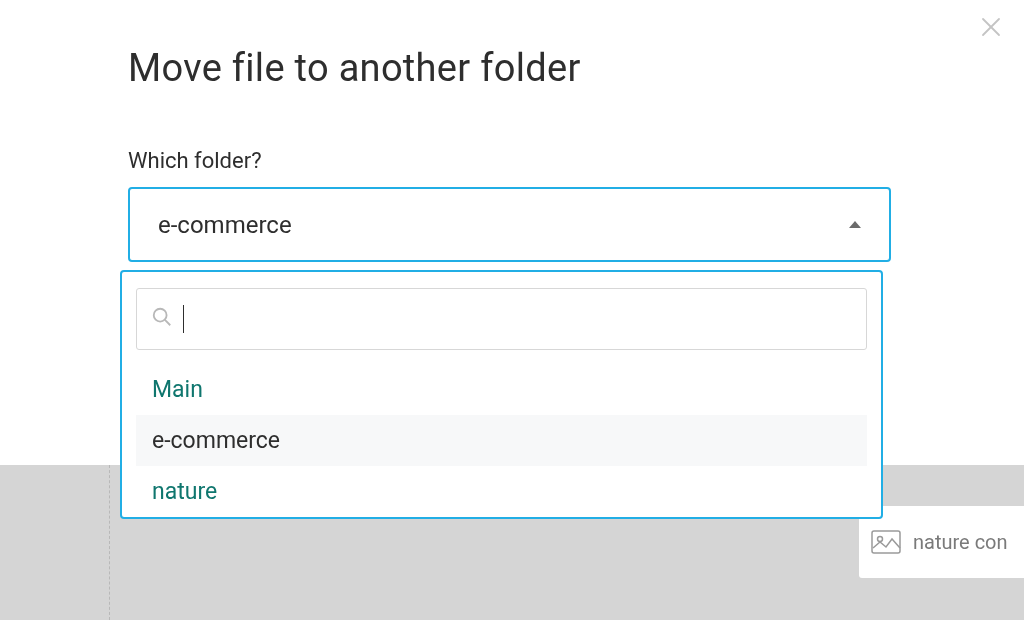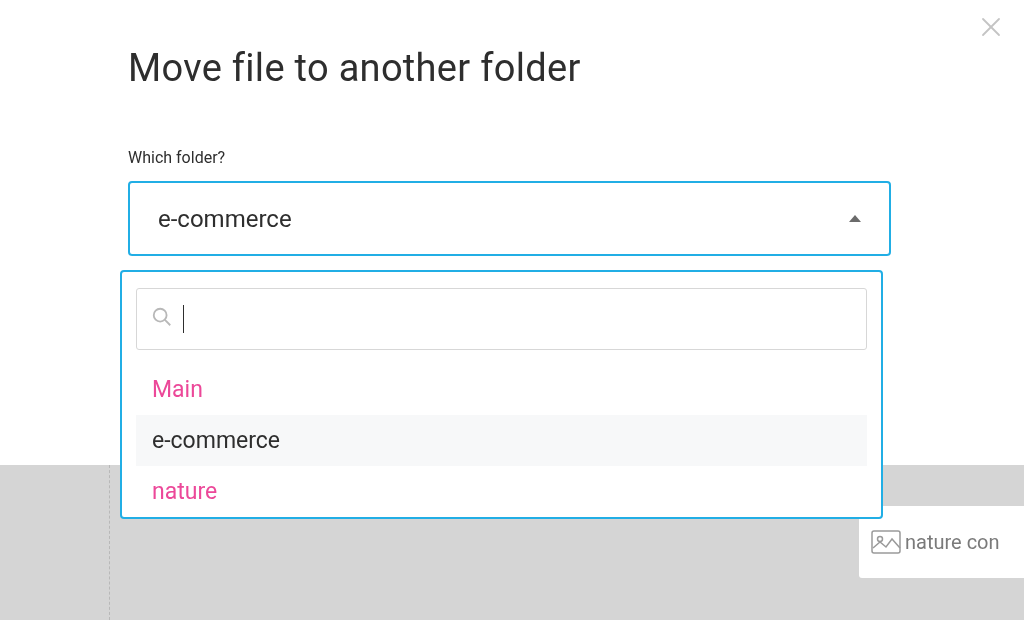--- a/index.html
+++ b/index.html
@@ -27,21 +27,21 @@
       position: absolute;
       bottom: 42px;
       right: 0;
       width: 165px;
       height: 72px;
       background: #ffffff;
       border-radius: 3px 0 0 3px;
       display: flex;
       align-items: center;
       padding: 0 12px;
-      gap: 4px;
+      gap: 12px;
     }
     .bg-card-icon {
       width: 30px;
       height: 24px;
       display: flex;
       align-items: center;
       justify-content: center;
       flex-shrink: 0;
     }
     .bg-card-label {
@@ -83,21 +83,21 @@
       height: 24px;
     }
     .modal-title {
       font-size: 38px;
       font-weight: 400;
       color: #2e2e2e;
       letter-spacing: 0.3px;
       margin-bottom: 58px;
     }
     .field-label {
-      font-size: 16px;
+      font-size: 22px;
       color: #2e2e2e;
       margin-bottom: 14px;
     }
     .select-box {
       width: 763px;
       height: 75px;
       border: 2px solid #21aee5;
       border-radius: 4px;
       display: flex;
       align-items: center;
@@ -156,21 +156,21 @@
       height: 28px;
       background: #2e2e2e;
     }
     .option-list {
       display: flex;
       flex-direction: column;
     }
     .option {
       padding: 12px 16px;
       font-size: 23px;
-      color: #ec4899;
+      color: #0f766e;
       cursor: pointer;
     }
     .option.selected {
       background: #f7f8f9;
       color: #2e2e2e;
     }
   </style>
 </head>
 <body>
 

